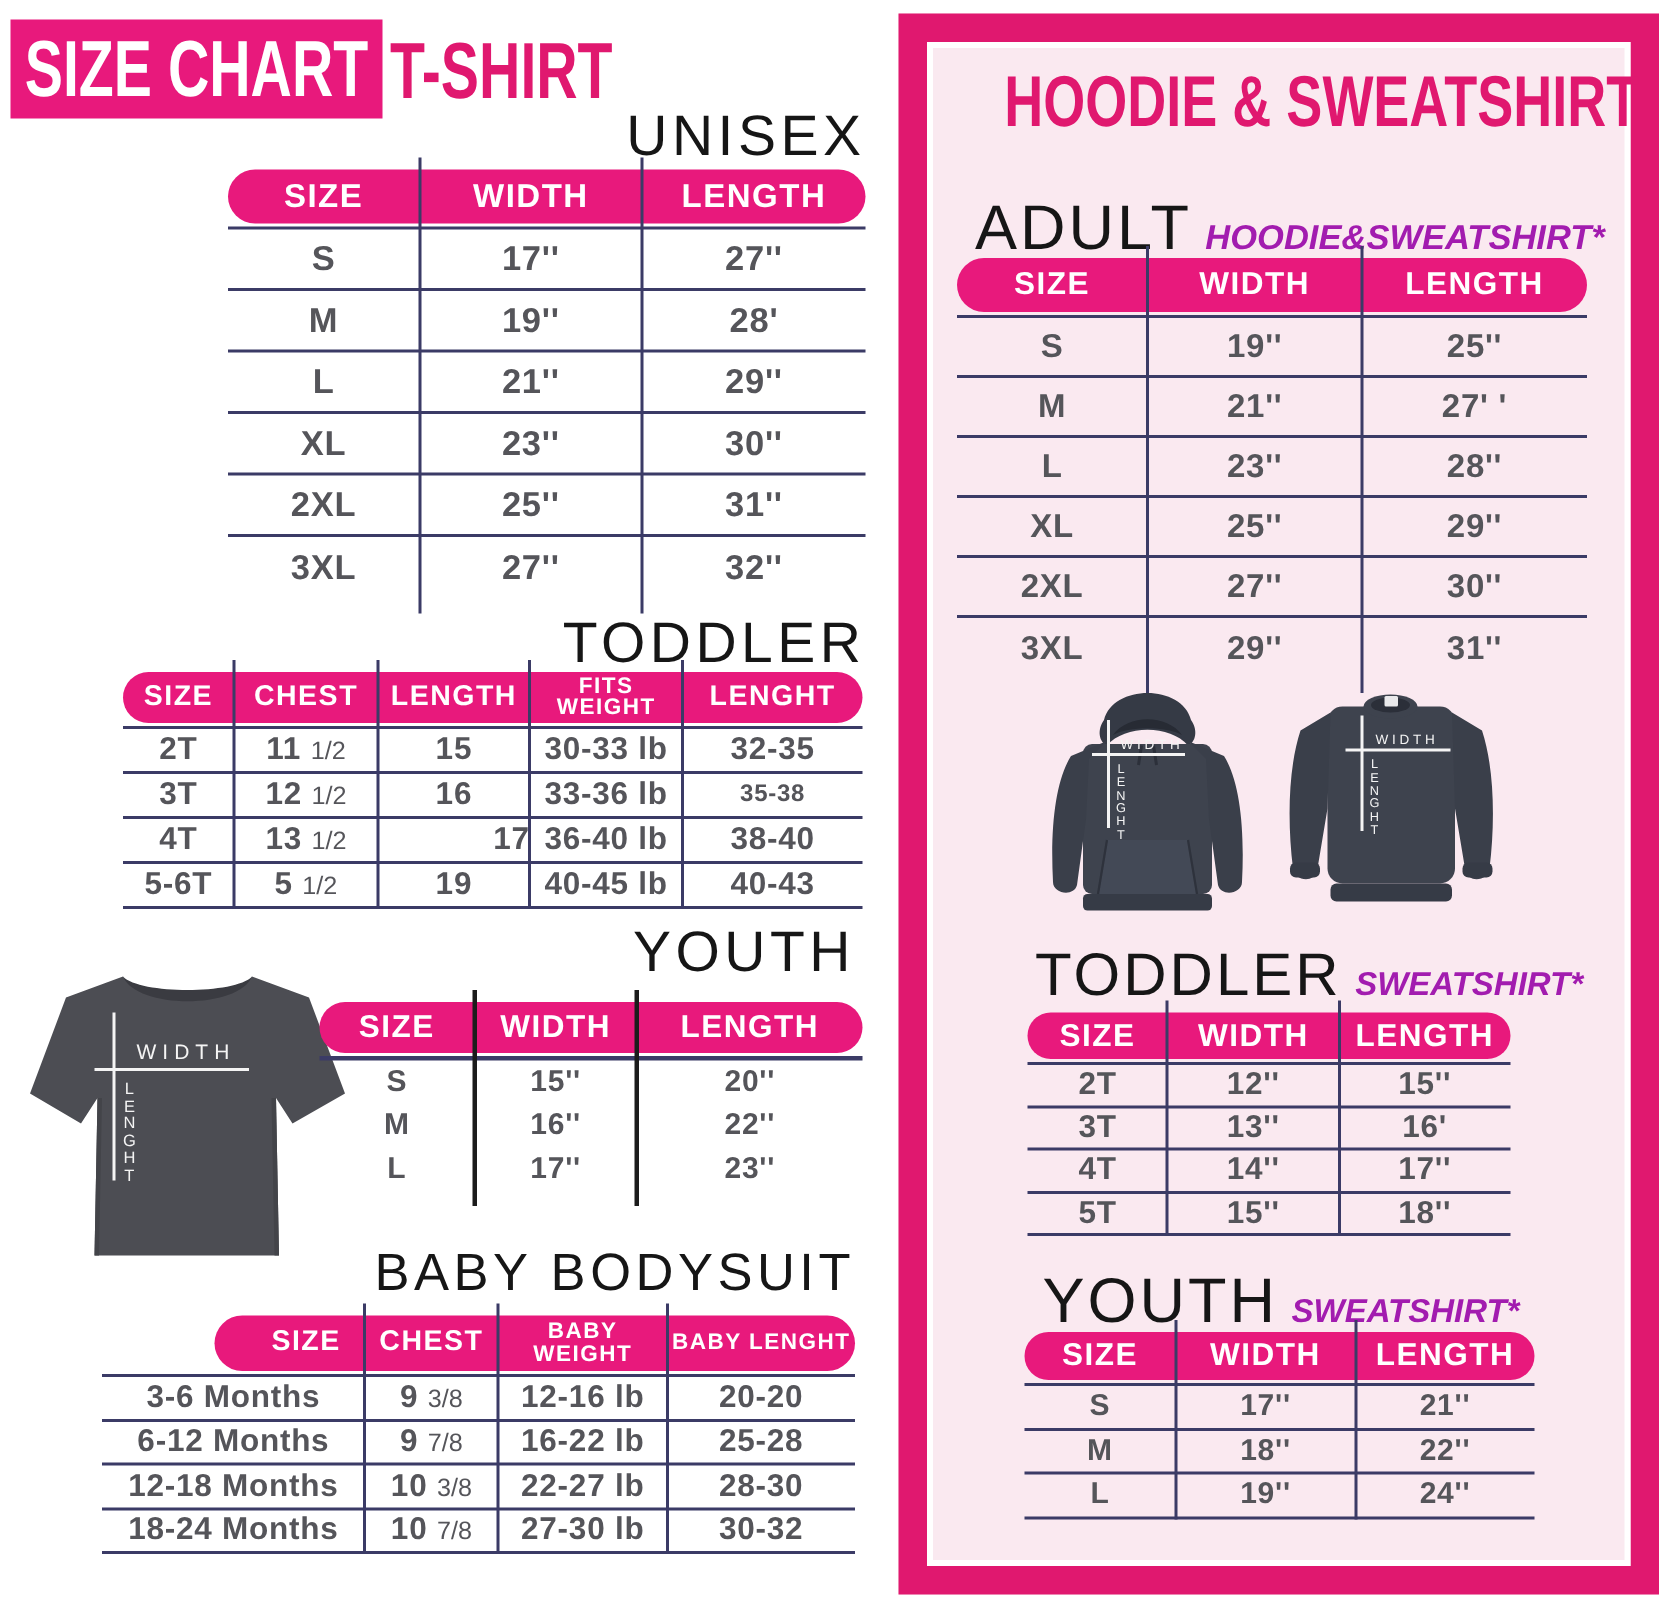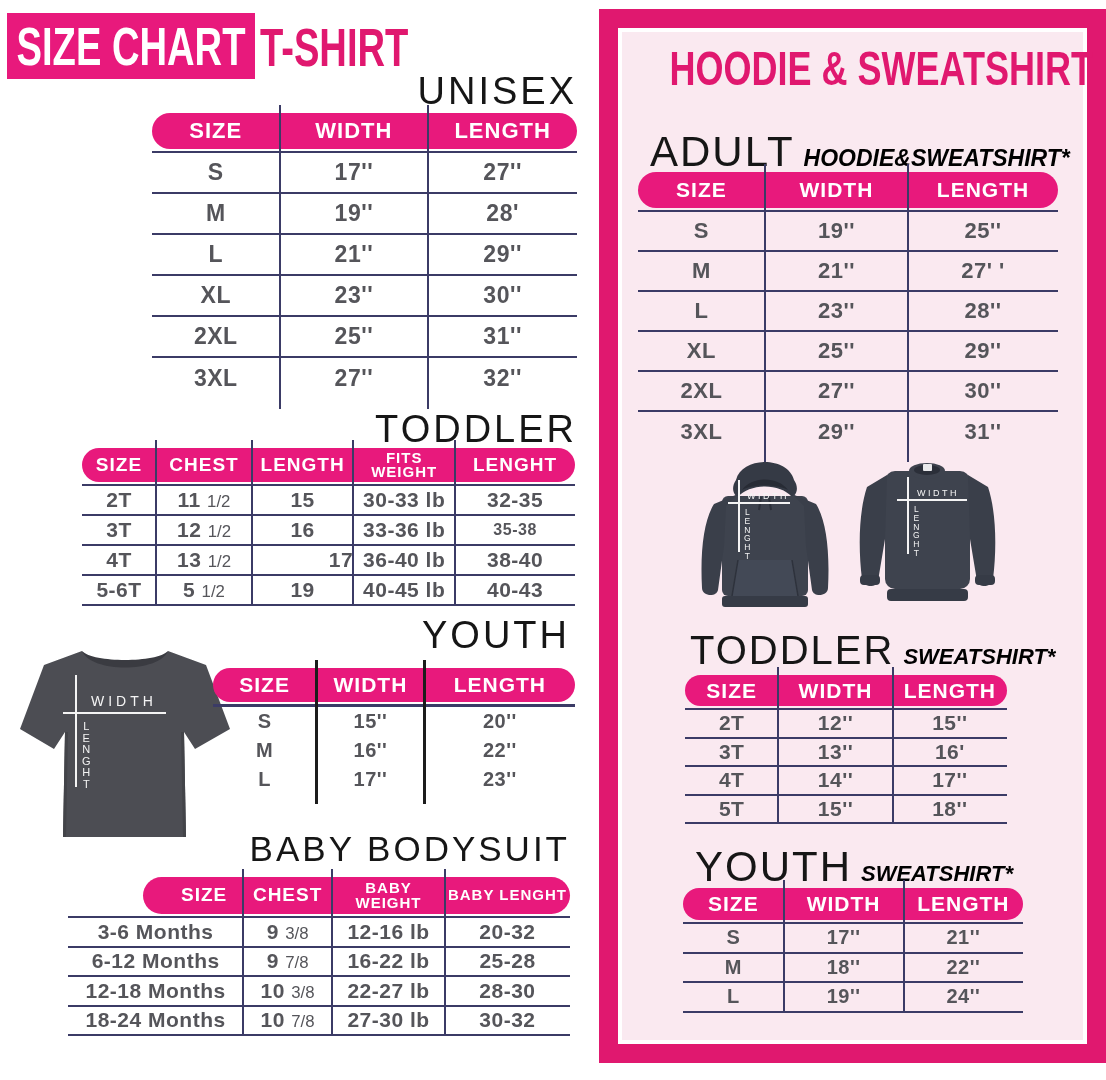--- a/index.html
+++ b/index.html
@@ -20,21 +20,21 @@
   #tshirt-title{
     left:260px;top:16px;height:62px;display:flex;align-items:center;
   }
   #tshirt-title .condensed{color:var(--accent);font-size:53px;transform:scaleX(.72);transform-origin:left center;}
   
   .thin-title{
     color:#161616;font-weight:400;letter-spacing:3px;white-space:nowrap;
   }
   .right-align{text-align:right;}
   .sub-italic{
-    font-style:italic;font-weight:bold;color:#000000;letter-spacing:0px;
+    font-style:italic;font-weight:bold;color:#a21caf;letter-spacing:0px;
   }
   
   .tbl{position:absolute;}
   .thead{position:relative;z-index:2;display:flex;align-items:center;}
   .pill{position:absolute;inset:0;background:var(--pill);border-radius:40px;z-index:-1;}
   .th{color:#fff;font-weight:bold;text-align:center;letter-spacing:1px;line-height:.95;}
   .hline{background:var(--line);margin-top:2px;}
   .trow{display:flex;align-items:center;box-sizing:border-box;}
   .td{text-align:center;font-weight:bold;color:var(--txt);letter-spacing:.5px;}
   .frac{font-weight:400;font-size:.8em;letter-spacing:0;}
@@ -217,23 +217,23 @@
         <div class="th" style="width: 34.9%; font-size: 19px; text-align: right; box-sizing: border-box; padding-right: 16px;">SIZE</div>
         <div class="th" style="width: 17.7%; font-size: 19px;">CHEST</div>
         <div class="th" style="width: 22.5%; font-size: 15px;">BABY WEIGHT</div>
         <div class="th" style="width: 24.9%; font-size: 15px;">BABY LENGHT</div>
       </div>
       <div class="hline" style="height: 2px;"></div>
       <div class="trow" style="height: 29.5px; border-bottom: 2px solid rgb(59, 59, 102);">
         <div class="td" style="width: 34.9%; font-size: 21px;">3-6 Months</div>
         <div class="td" style="width: 17.7%; font-size: 21px;"><span>9 </span><span class="frac">3/8</span></div>
         <div class="td" style="width: 22.5%; font-size: 21px;">12-16 lb</div>
-        <div class="td" style="width: 24.9%; font-size: 21px;">20-32</div>
-      </div>
-      <div class="trow" style="height: 29.5px; border-bottom: 2px solid rgb(59, 59, 102); justify-content: flex-end;">
+        <div class="td" style="width: 24.9%; font-size: 21px;">20-20</div>
+      </div>
+      <div class="trow" style="height: 29.5px; border-bottom: 2px solid rgb(59, 59, 102);">
         <div class="td" style="width: 34.9%; font-size: 21px;">6-12 Months</div>
         <div class="td" style="width: 17.7%; font-size: 21px;"><span>9 </span><span class="frac">7/8</span></div>
         <div class="td" style="width: 22.5%; font-size: 21px;">16-22 lb</div>
         <div class="td" style="width: 24.9%; font-size: 21px;">25-28</div>
       </div>
       <div class="trow" style="height: 29.5px; border-bottom: 2px solid rgb(59, 59, 102);">
         <div class="td" style="width: 34.9%; font-size: 21px;">12-18 Months</div>
         <div class="td" style="width: 17.7%; font-size: 21px;"><span>10 </span><span class="frac">3/8</span></div>
         <div class="td" style="width: 22.5%; font-size: 21px;">22-27 lb</div>
         <div class="td" style="width: 24.9%; font-size: 21px;">28-30</div>

